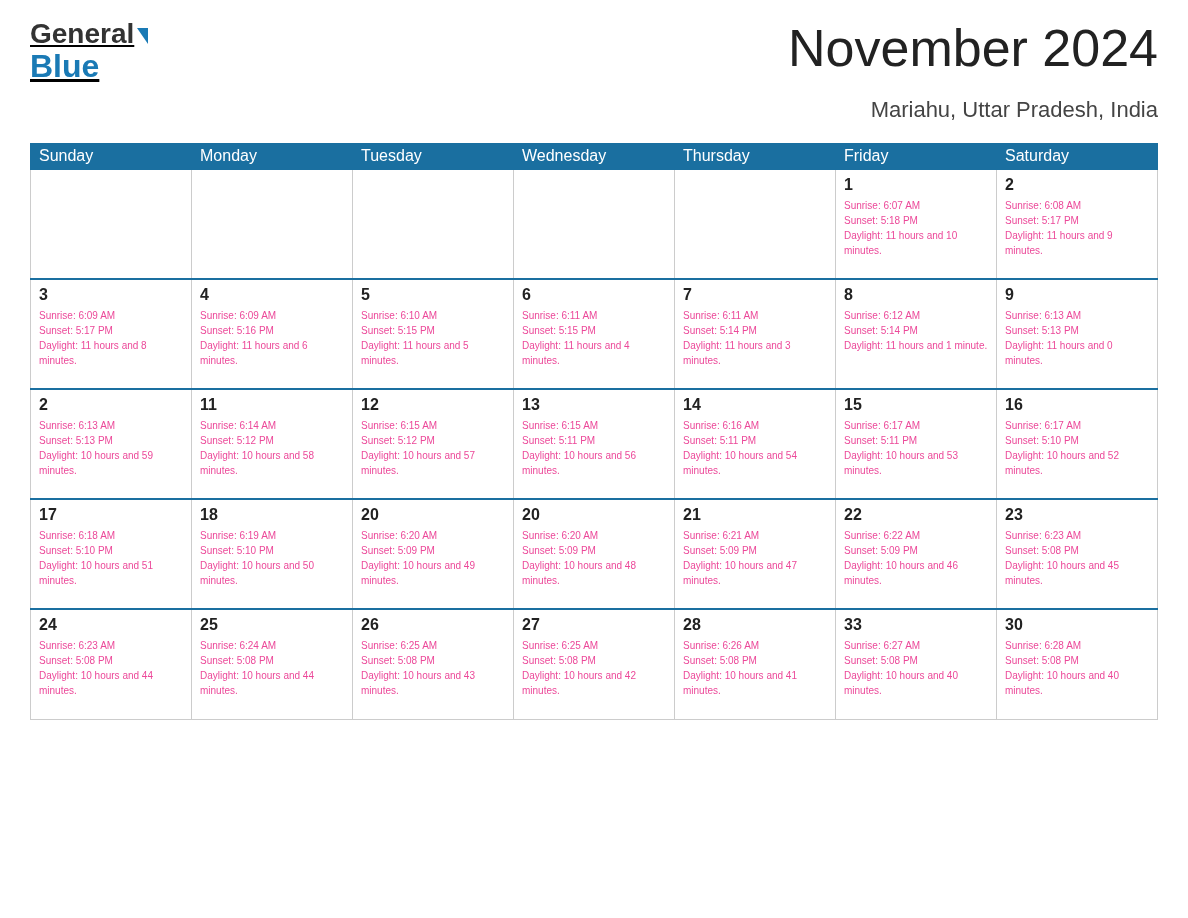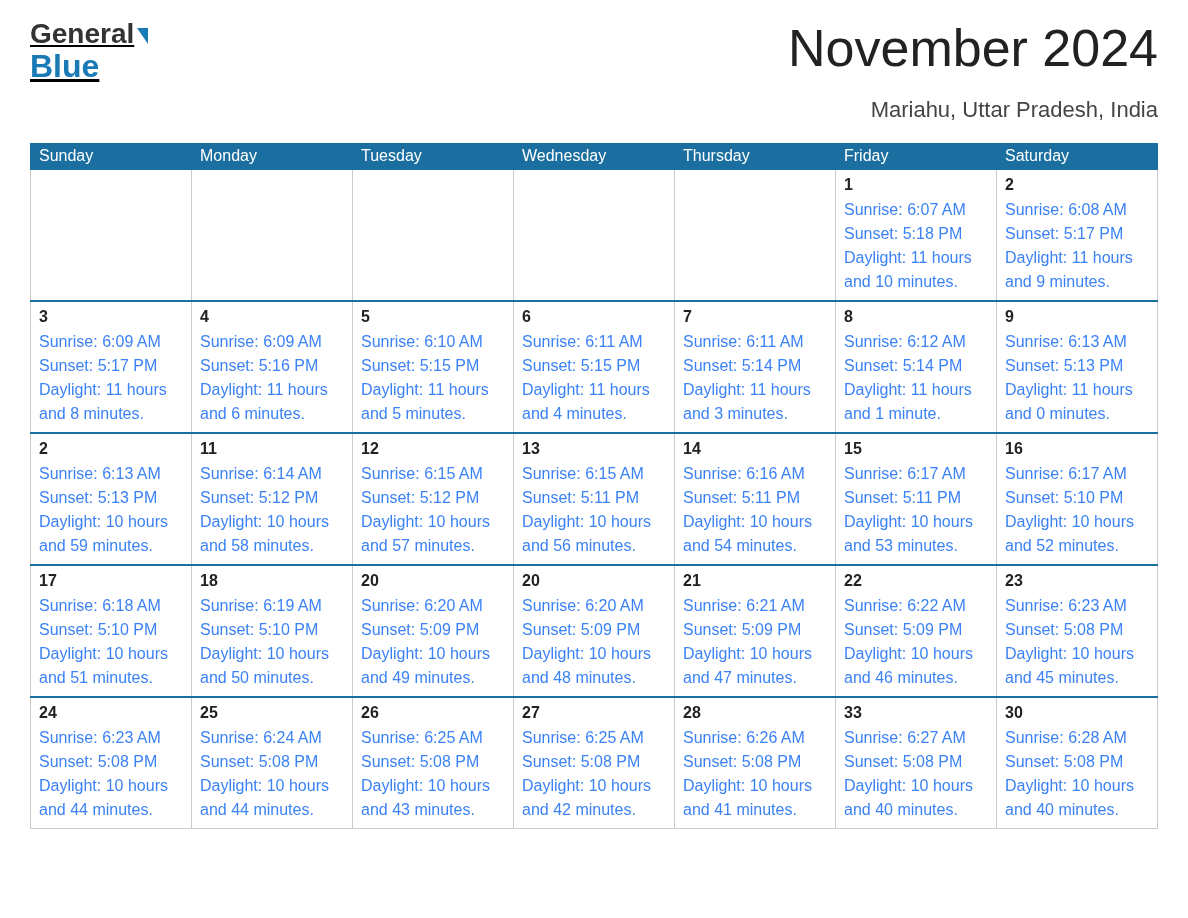--- a/index.html
+++ b/index.html
@@ -70,22 +70,22 @@
       min-height: 100px;
       height: 110px;
     }
     .day-number {
       font-size: 16px;
       font-weight: bold;
       color: #222;
       margin-bottom: 4px;
     }
     .day-info {
-      font-size: 16px;
-      color: #3b82f6;
+      font-size: 10px;
+      color: #ec4899;
       line-height: 1.5;
     }
     .empty-cell {
       background: #fff;
     }
     tr.week-row td {
       border-top: 2px solid #1a6fa0;
     }
   </style>
 </head>

